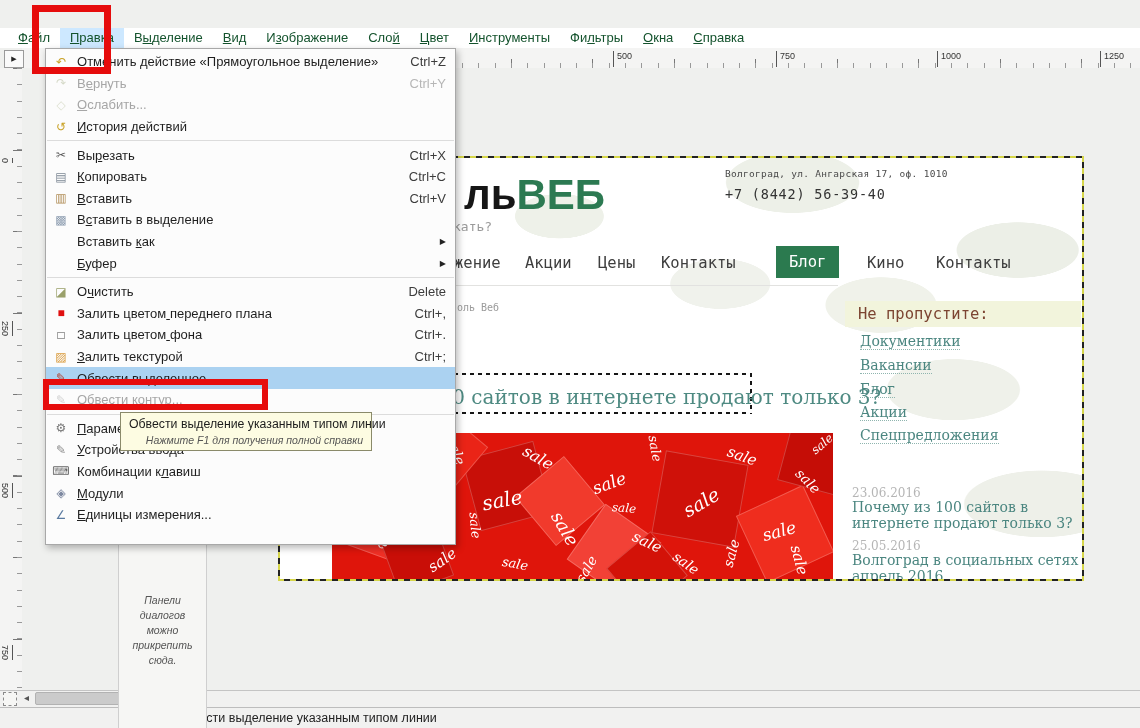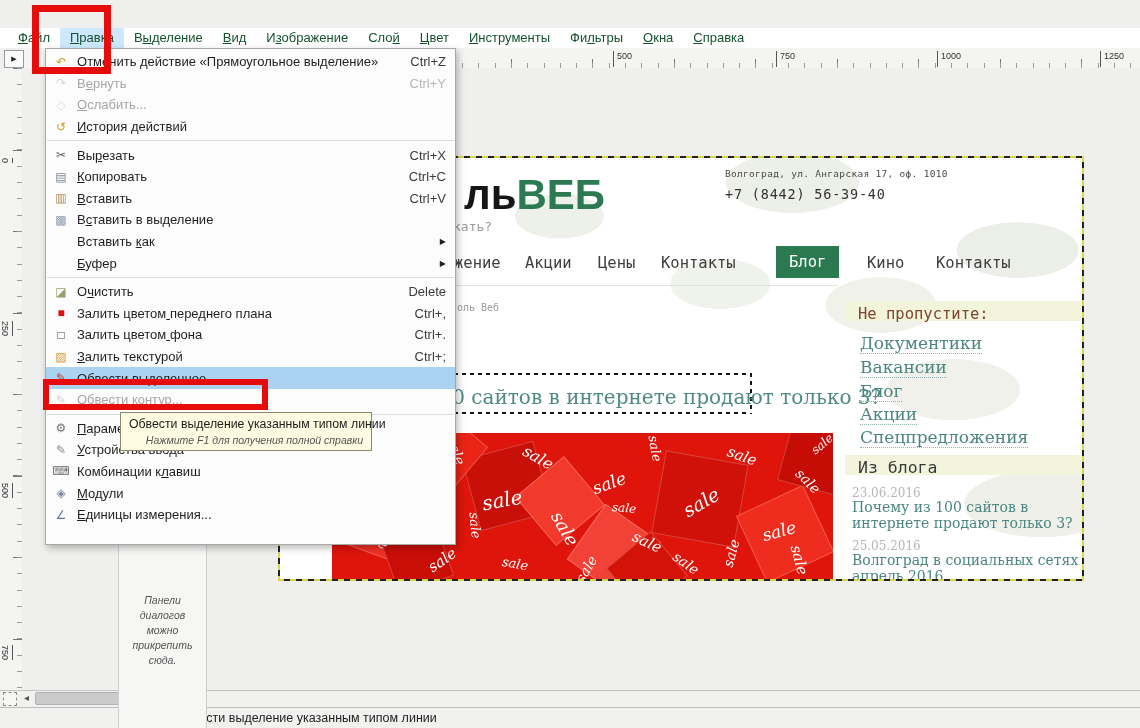--- a/index.html
+++ b/index.html
@@ -55,24 +55,24 @@
   #site-phone{left:447px;top:29px;font-size:13.5px;color:#333;letter-spacing:.8px;}
   .nav-item{position:absolute;top:97px;font-size:15.5px;color:#3e3e3e;white-space:nowrap;}
   #nav-blog{top:89px;left:498px;background:#2b7a4f;color:#fff;padding:7px 13px;}
   #nav-sep{left:0;top:128px;width:560px;height:1px;background:#e2e2e0;}
   #site-breadcrumb{left:179px;top:145px;font-size:10px;color:#9a9a9a;}
   
   .ants-h{position:absolute;height:2px;background:repeating-linear-gradient(90deg,#161616 0 4px,#fdfdfd 4px 8px);}
   .ants-v{position:absolute;width:2px;background:repeating-linear-gradient(180deg,#161616 0 4px,#fdfdfd 4px 8px);}
   #main-heading{left:30px;top:228px;font-size:20px;color:#4e8a82;white-space:nowrap;}
   
-  .side-bar-box{position:absolute;left:567px;width:236px;height:20px;background:#f2f4dc;}
+  .side-bar-box{position:absolute;left:567px;width:236px;height:26px;background:#f2f4dc;}
   #side-title1{line-height:26px;padding-left:13px;font-size:15.5px;color:#7c4431;}
   #side-title2{line-height:26px;padding-left:13px;font-size:16.5px;color:#3a3a3a;}
-  .side-link{position:absolute;left:582px;font-size:17px;color:#4b8680;white-space:nowrap;}
+  .side-link{position:absolute;left:582px;font-size:14px;color:#4b8680;white-space:nowrap;}
   .side-link span{border-bottom:1px dotted #8fb5af;}
   .post-date{position:absolute;left:574px;font-size:12px;color:#b5b5b5;}
   .post-link{position:absolute;left:574px;width:238px;font-size:14px;line-height:1.16;color:#4b8680;}
   
   #sale-image{left:54px;top:276px;width:501px;height:147px;background:#df150b;overflow:hidden;}
   .tag{position:absolute;border:1px solid rgba(255,255,255,.22);}
   .sw{position:absolute;color:#fff;font-family:"DejaVu Serif",serif;font-style:italic;white-space:nowrap;}
   
   .lants-h{position:absolute;height:2px;background:repeating-linear-gradient(90deg,#d6d64a 0 6px,#222 6px 12px);}
   .lants-v{position:absolute;width:2px;background:repeating-linear-gradient(180deg,#d6d64a 0 6px,#222 6px 12px);}
@@ -211,23 +211,20 @@
       </div>
 
       <div class="side-bar-box" style="top:144px">
         <div class="mono" id="side-title1">Не пропустите:</div>
       </div>
       <div class="side-link serif" style="top:176px"><span>Документики</span></div>
       <div class="side-link serif" style="top:200px"><span>Вакансии</span></div>
       <div class="side-link serif" style="top:224px"><span>Блог</span></div>
       <div class="side-link serif" style="top:247px"><span>Акции</span></div>
       <div class="side-link serif" style="top:270px"><span>Спецпредложения</span></div>
-      <div class="side-bar-box" style="top:298px">
-        <div class="mono" id="side-title2">Из блога</div>
-      </div>
       <div class="post-date serif" style="top:329px">23.06.2016</div>
       <div class="post-link serif" style="top:342px">Почему из 100 сайтов в интернете продают только 3?</div>
       <div class="post-date serif" style="top:382px">25.05.2016</div>
       <div class="post-link serif" style="top:395px">Волгоград в социальных сетях апрель 2016</div>
     </div>
 
     <div class="lants-h" style="left:256px;top:88px;width:806px"></div>
     <div class="lants-h" style="left:256px;top:511px;width:806px"></div>
     <div class="lants-v" style="left:256px;top:88px;height:425px"></div>
     <div class="lants-v" style="left:1060px;top:88px;height:425px"></div>

